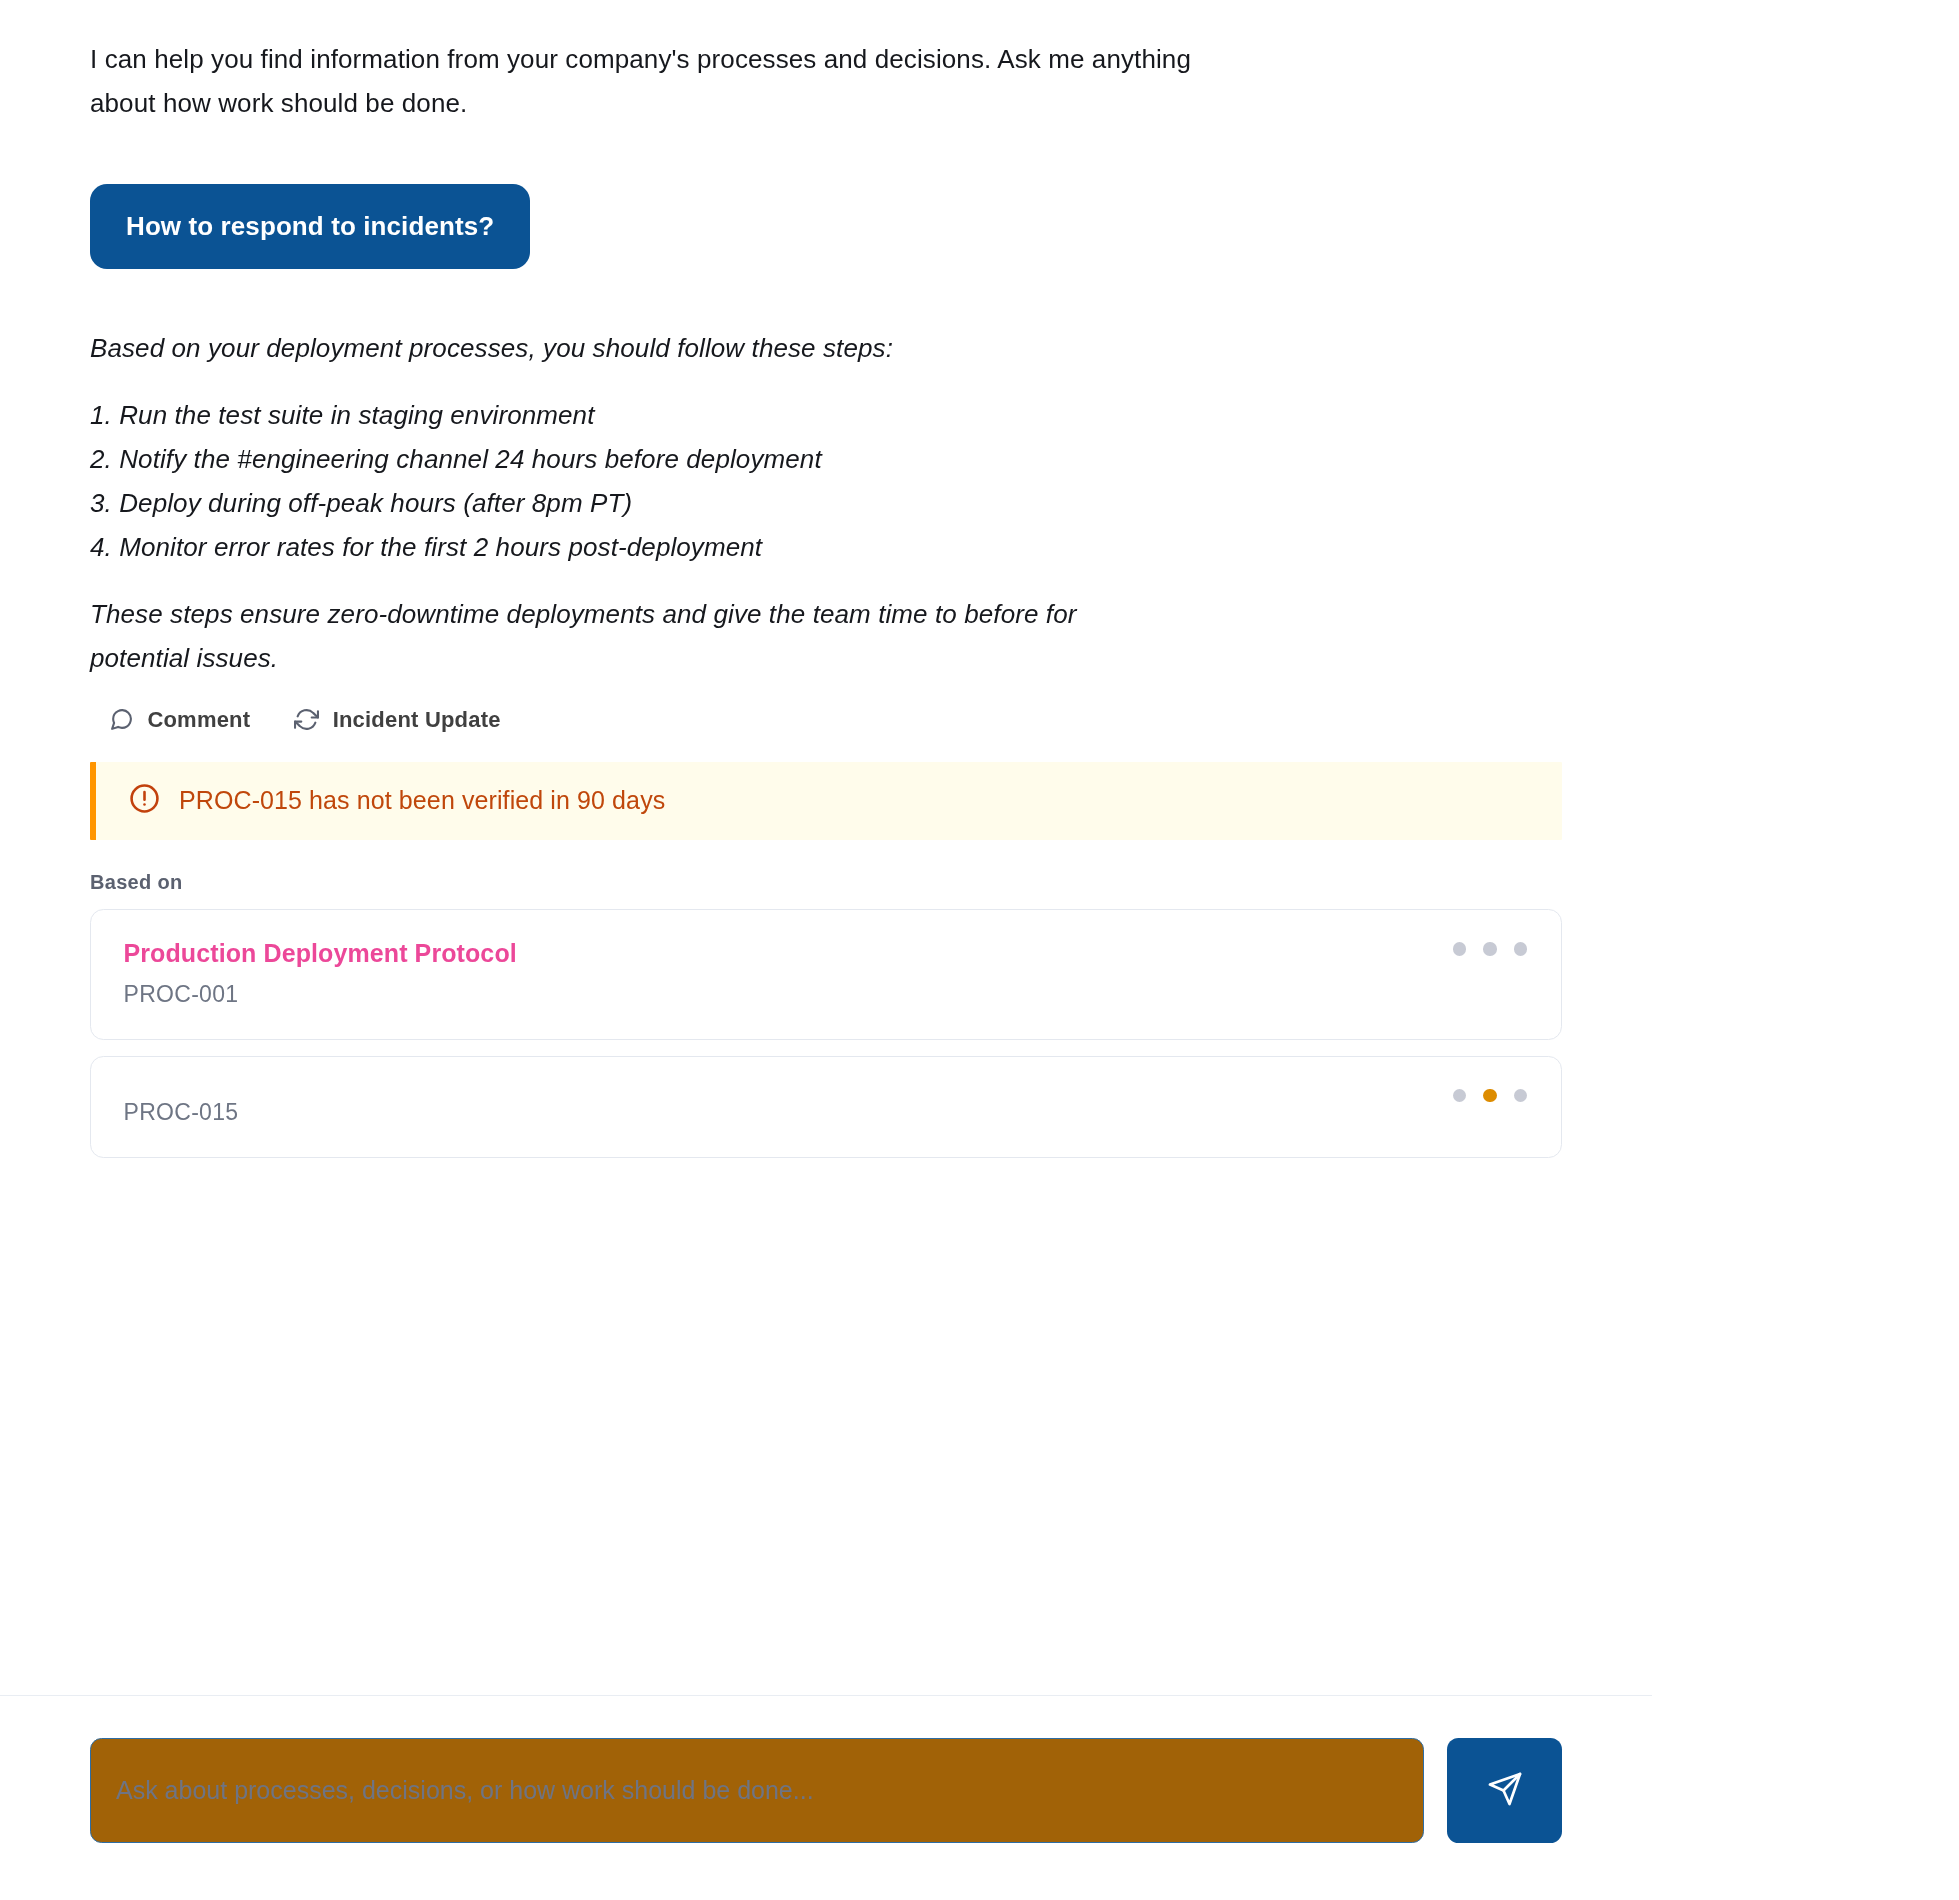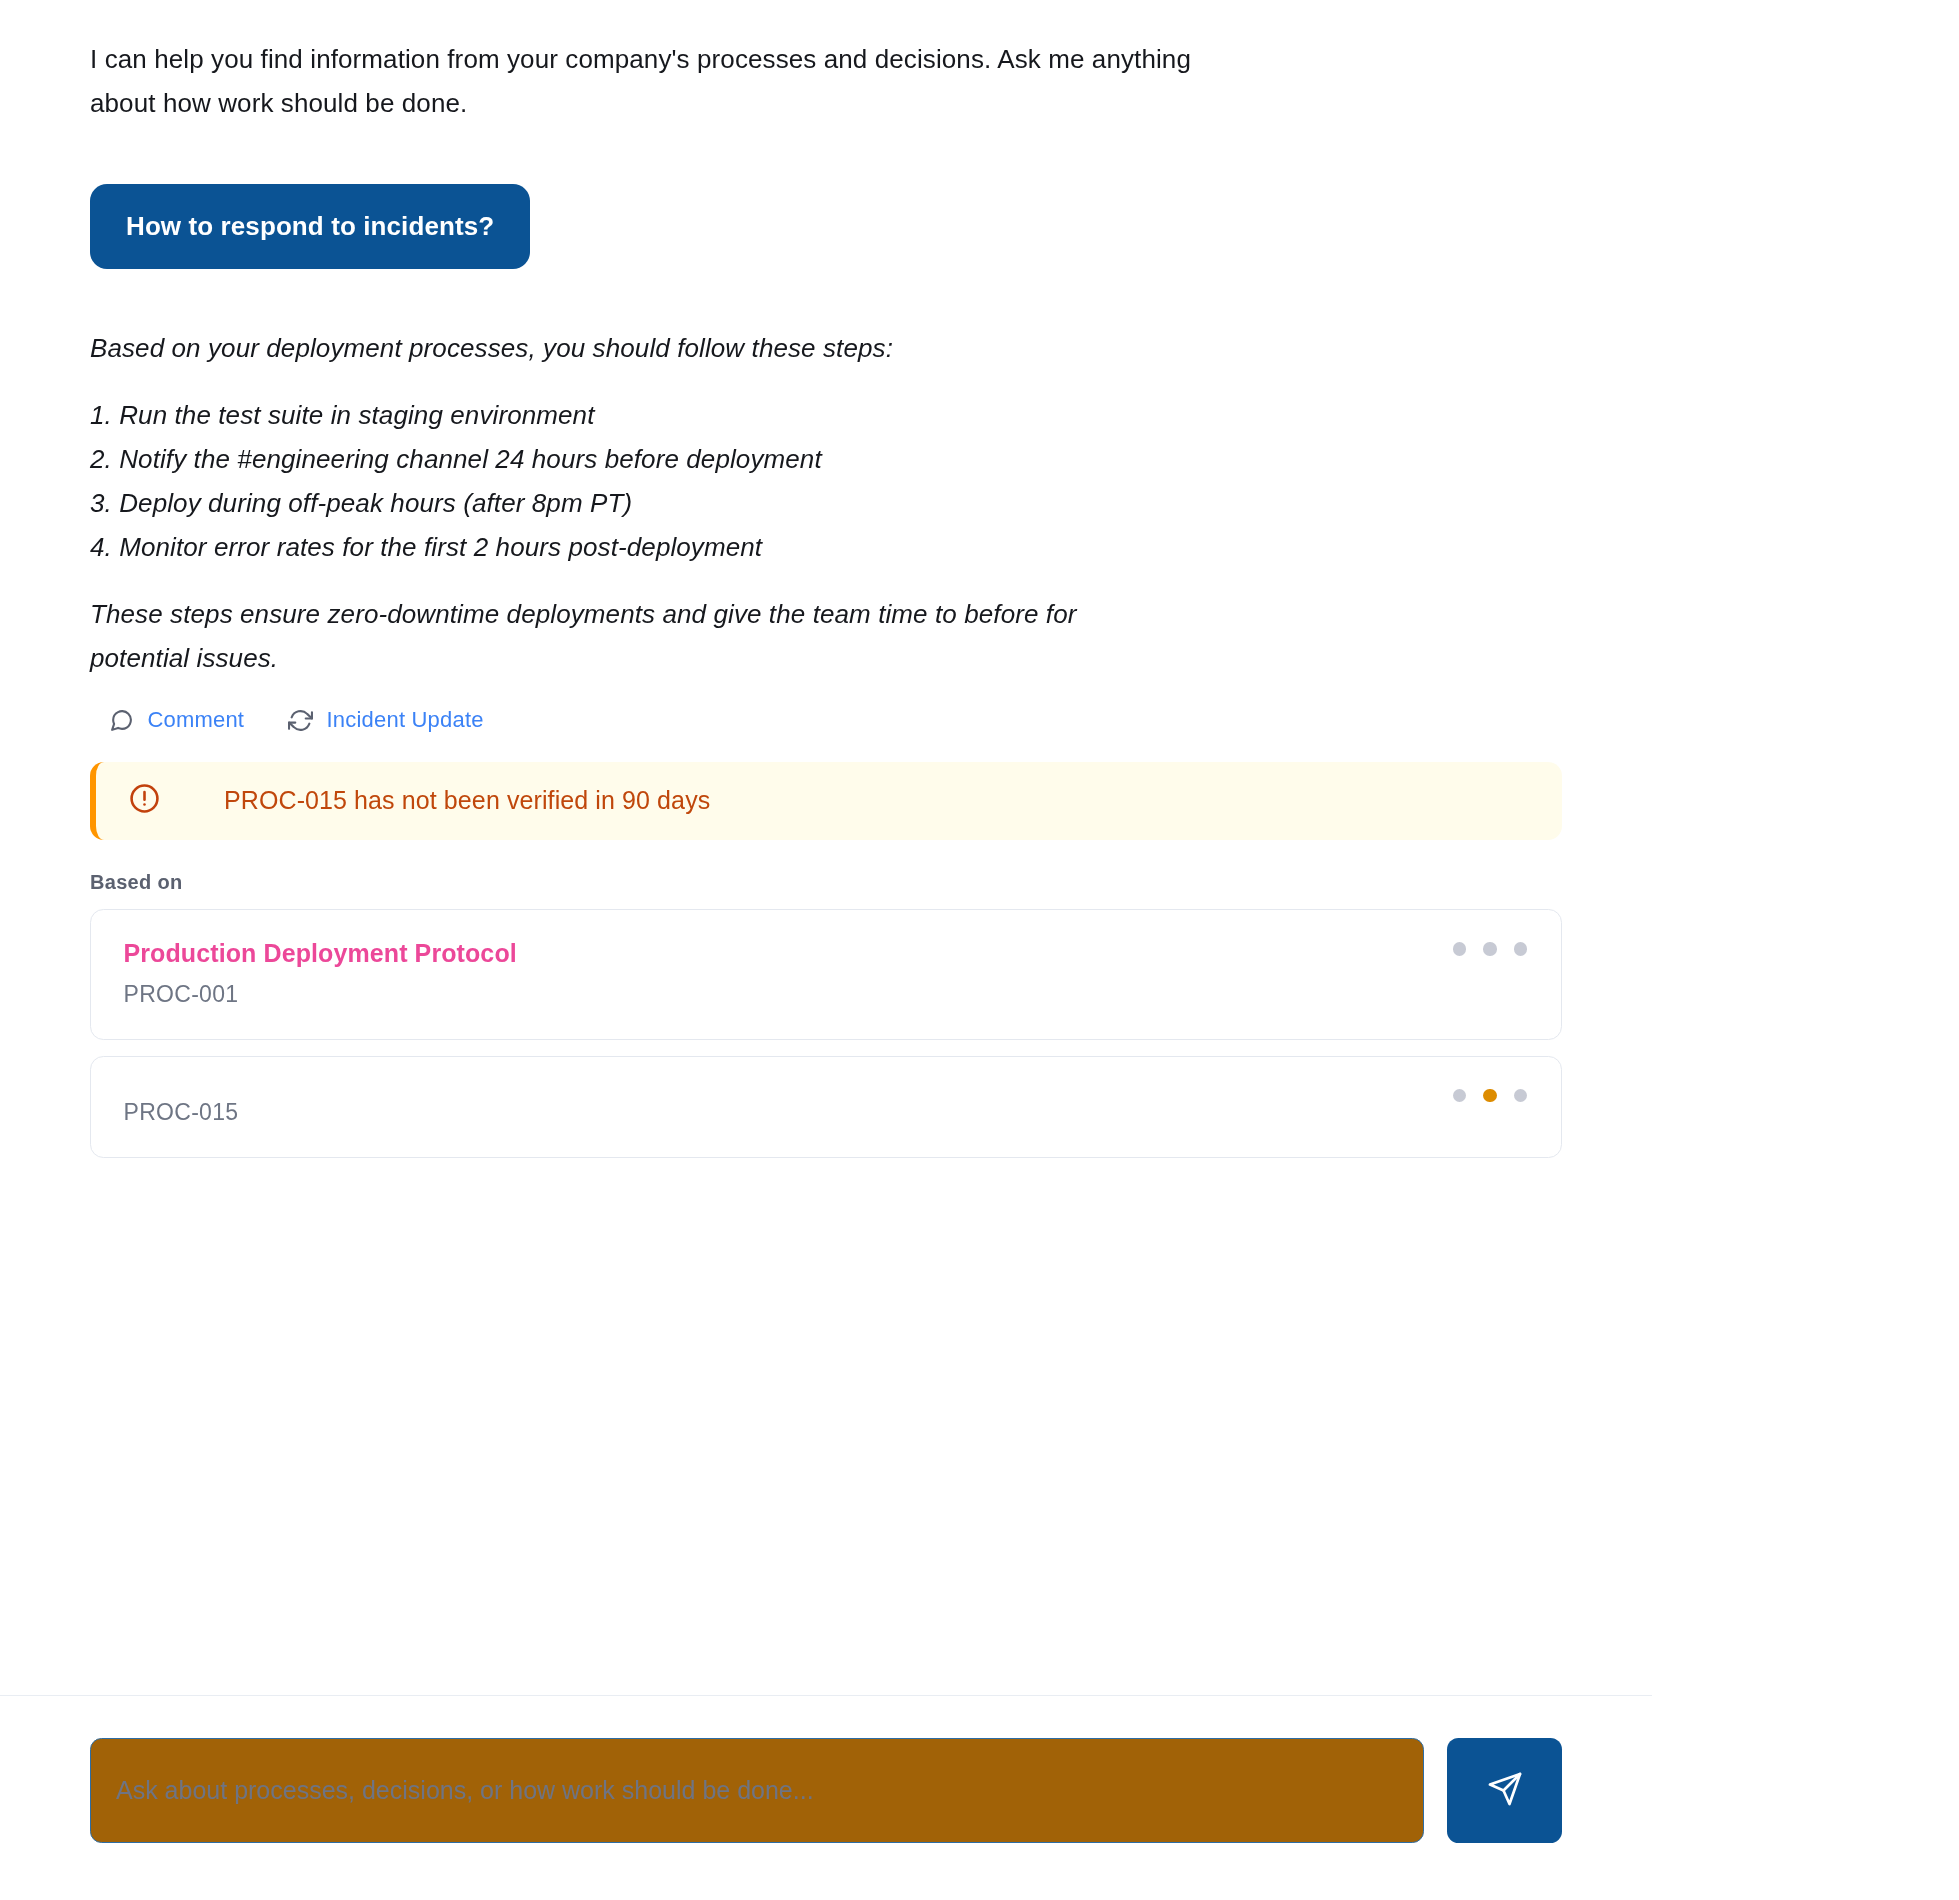--- a/index.html
+++ b/index.html
@@ -92,46 +92,45 @@
   
   .action-row {
     display: flex;
     align-items: center;
     gap: 44px;
     margin-top: 27px;
     margin-left: 19px;
   }
   .action-btn {
     display: inline-flex;
-    align-items: flex-end;
+    align-items: flex-start;
     gap: 13.4px;
-    color: #3b82f6;
+    color: #404040;
     font-size: 22px;
-    font-weight: normal;
+    font-weight: bold;
     letter-spacing: 0.2px;
     cursor: pointer;
     background: none;
     border: none;
     padding: 0;
     font-family: "Liberation Sans", sans-serif;
   }
   .action-btn svg { display: block; }
 
   
   .warn-banner {
     margin-top: 29px;
     background: #fffceb;
     border-left: 6.7px solid #ff9500;
-    border-radius: 14px;
+    border-radius: 1px;
     height: 78px;
     display: flex;
     align-items: center;
     padding-left: 33px;
     box-sizing: border-box;
-    gap: 45px;
   }
   .warn-icon { flex: 0 0 auto; display: block; margin-right: 19px; }
   .warn-text {
     color: #c0470b;
     font-size: 25px;
     letter-spacing: 0.1px;
   }
 
   
   .based-on-label {

